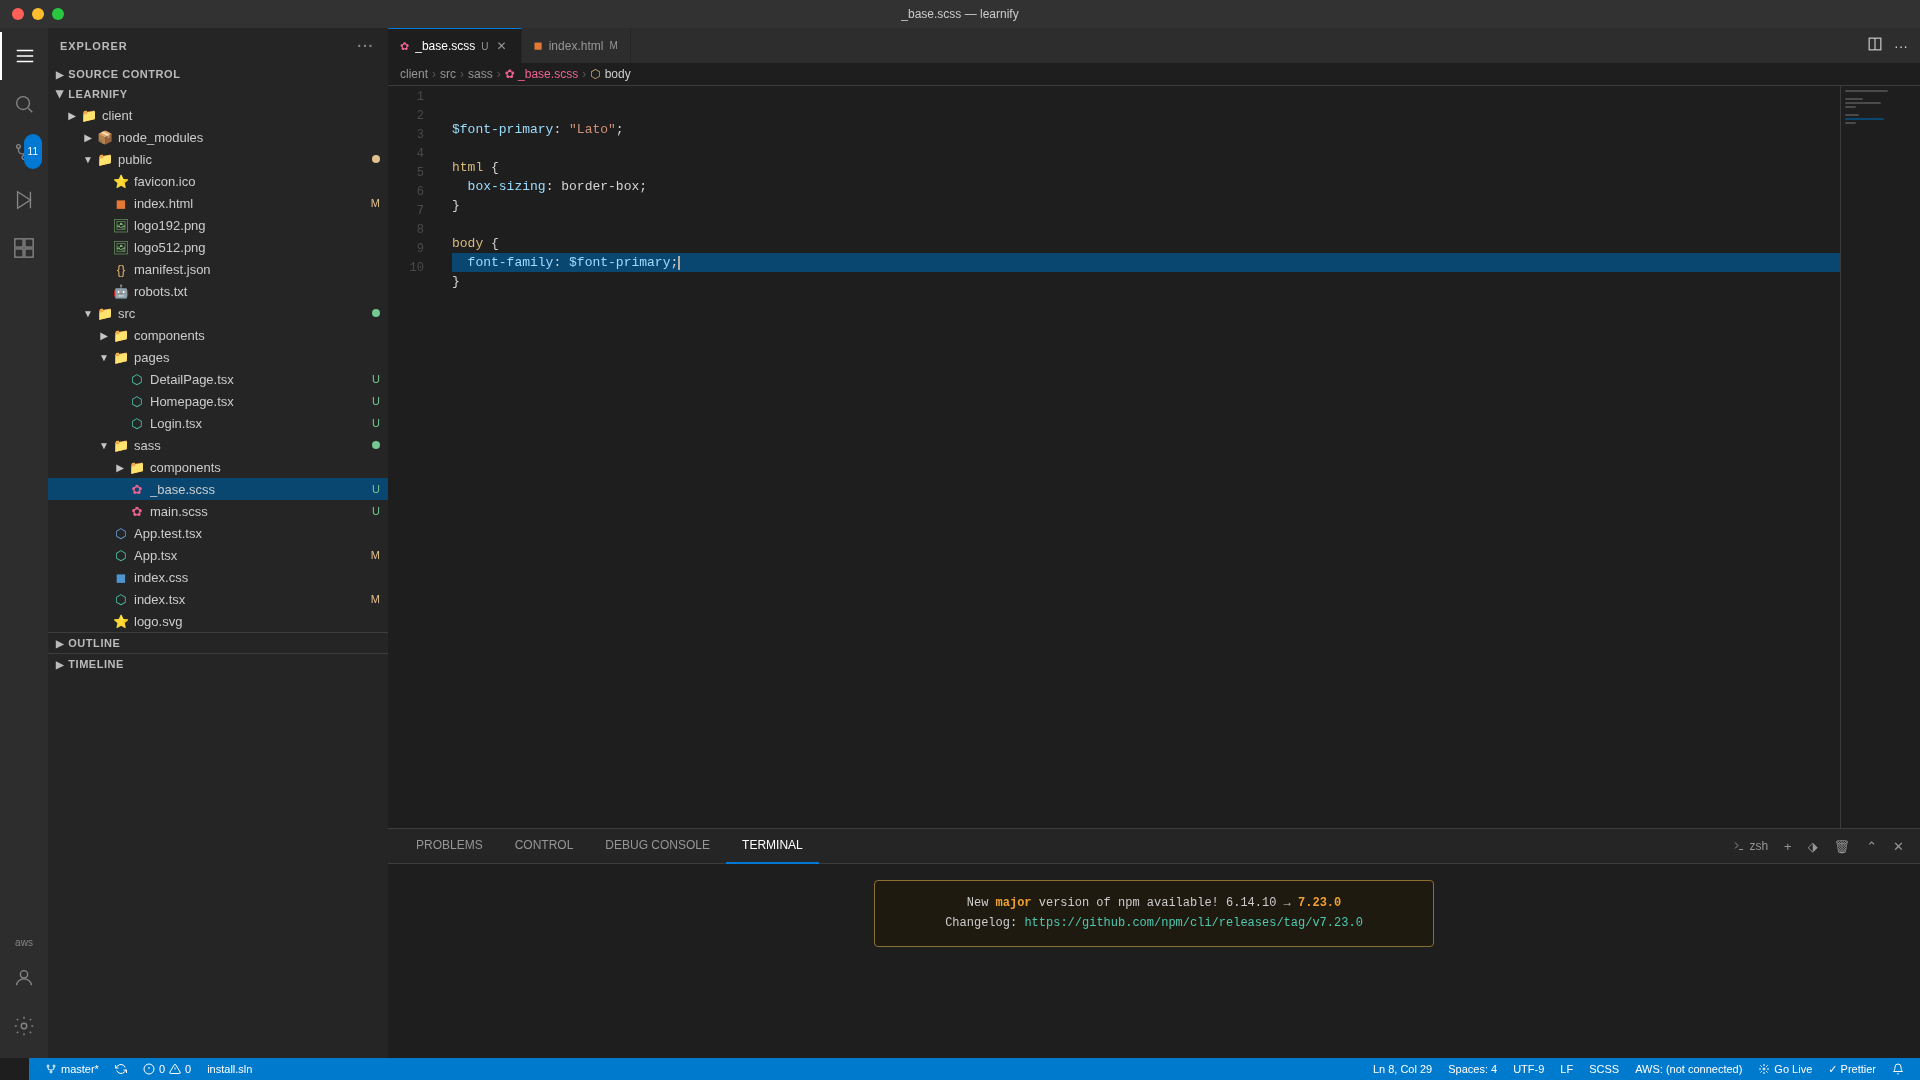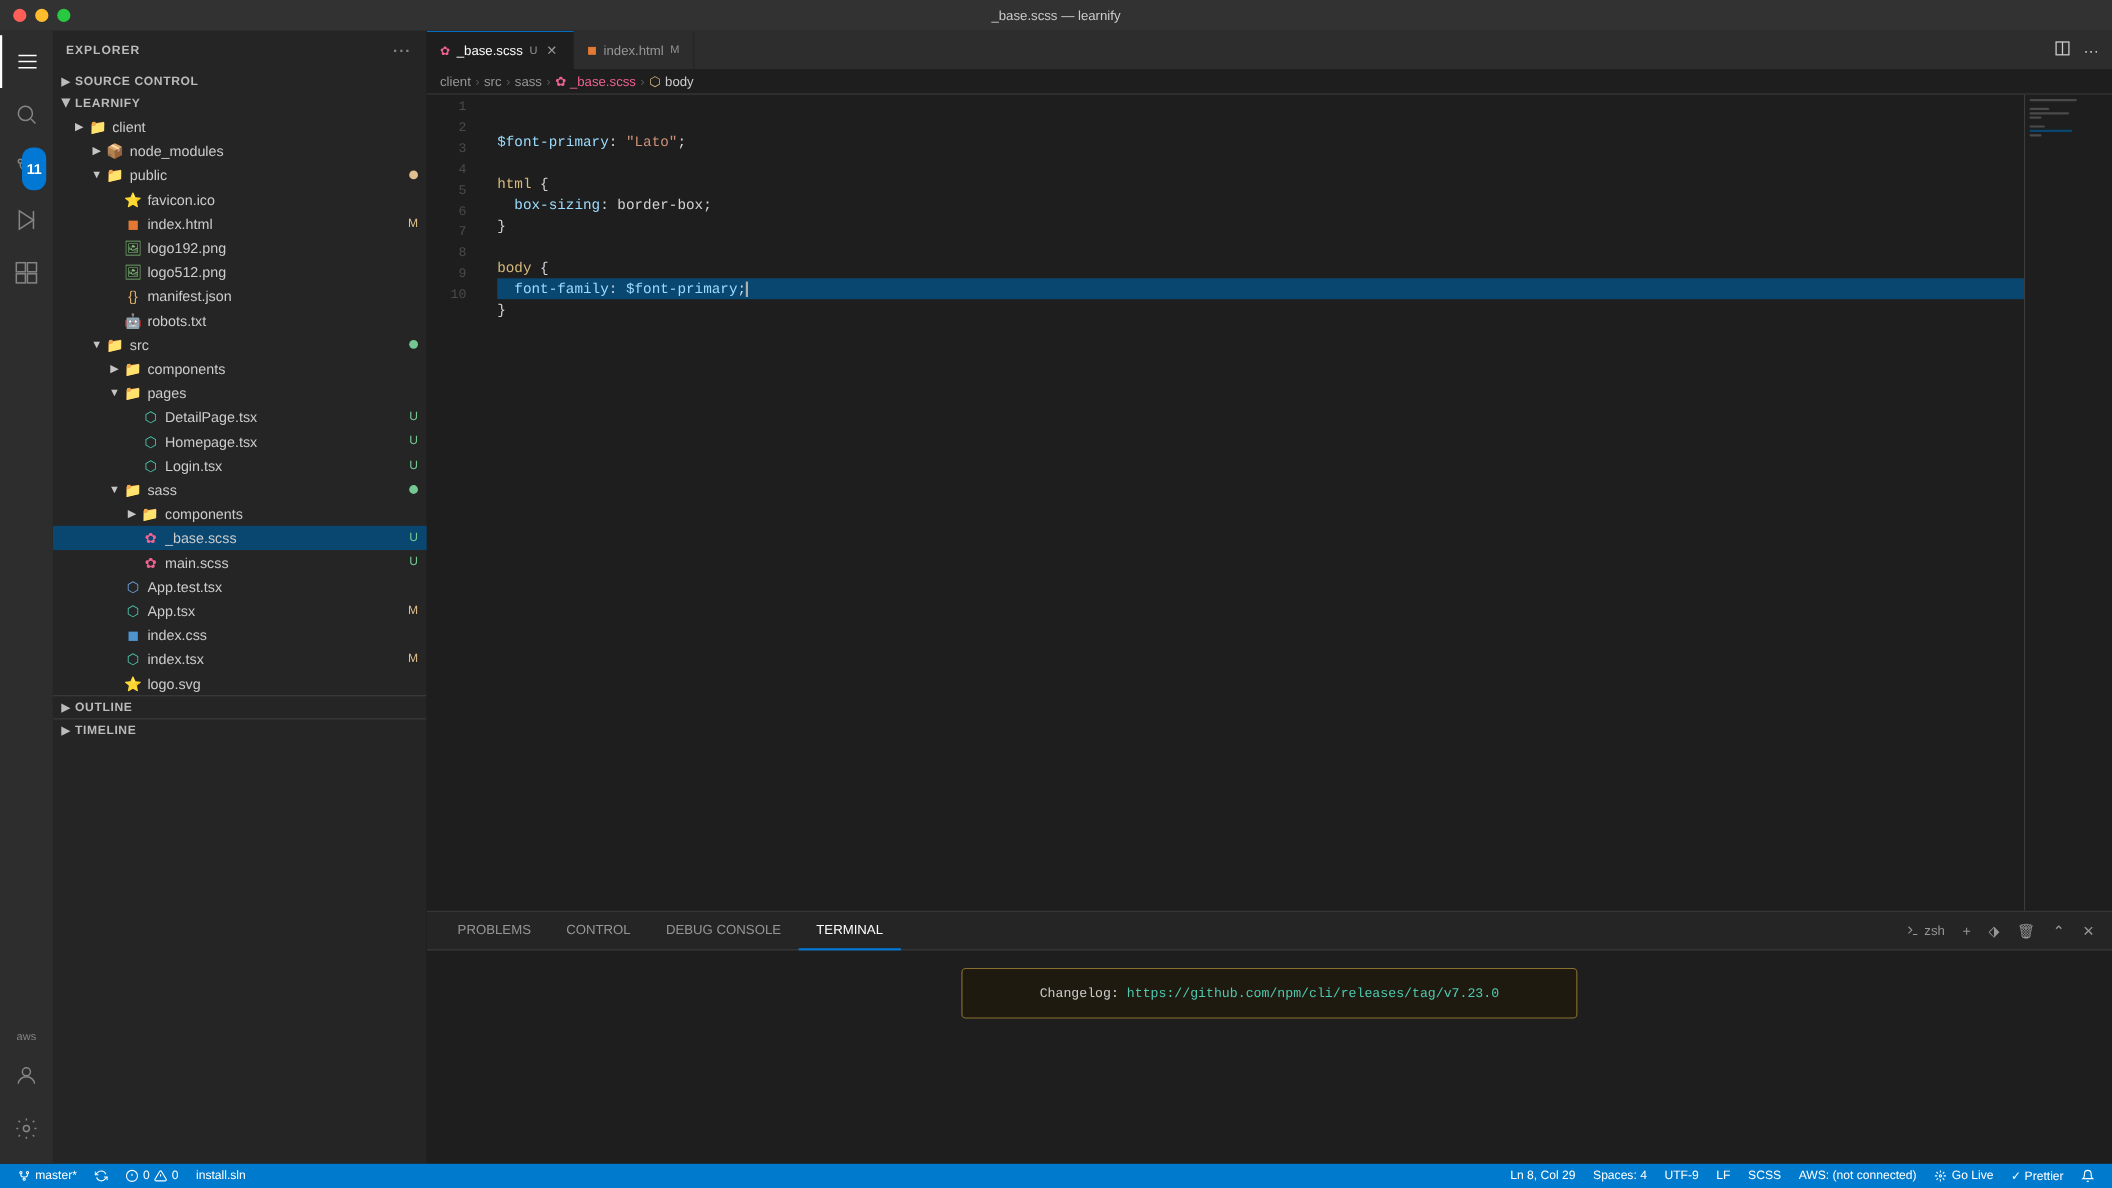--- a/index.html
+++ b/index.html
@@ -73,24 +73,24 @@
       font-size: 22px;
       position: relative;
     }
     .activity-icon.active { color: #ffffff; border-left: 2px solid #ffffff; }
     .activity-badge {
       position: absolute;
       top: 6px;
       right: 6px;
       background: #0078d4;
       color: white;
-      font-size: 13px;
+      font-size: 10px;
       border-radius: 10px;
       padding: 12px 4px;
-      font-weight: bold;
+      font-weight: normal;
     }
     .activity-bottom {
       margin-top: auto;
       display: flex;
       flex-direction: column;
       align-items: center;
       padding-bottom: 8px;
     }
     .activity-aws {
       font-size: 10px;
@@ -458,20 +458,21 @@
     .status-bar {
       height: 22px;
       background: #007acc;
       display: flex;
       align-items: center;
       font-size: 11px;
       color: #ffffff;
       flex-shrink: 0;
       padding: 0 8px;
       gap: 0;
+      margin-left: 29px;
     }
     .status-item {
       padding: 0 8px;
       display: flex;
       align-items: center;
       gap: 4px;
       cursor: pointer;
       height: 100%;
       white-space: nowrap;
     }
@@ -881,20 +882,23 @@
             <span class="panel-action-btn">+</span>
             <span class="panel-action-btn">⬗</span>
             <span class="panel-action-btn">🗑</span>
             <span class="panel-action-btn">⌃</span>
             <span class="panel-action-btn">✕</span>
           </div>
         </div>
         <div class="terminal-body">
           <div class="npm-notice">
             <div>
+              New <span class="npm-major">major</span> version of npm available! <span style="color:#cccccc">6.14.10</span> → <span class="npm-major">7.23.0</span>
+            </div>
+            <div>
               Changelog: <span class="npm-link">https://github.com/npm/cli/releases/tag/v7.23.0</span>
             </div>
           </div>
         </div>
       </div>
 
     </div>
   </div>
 
 </div>

